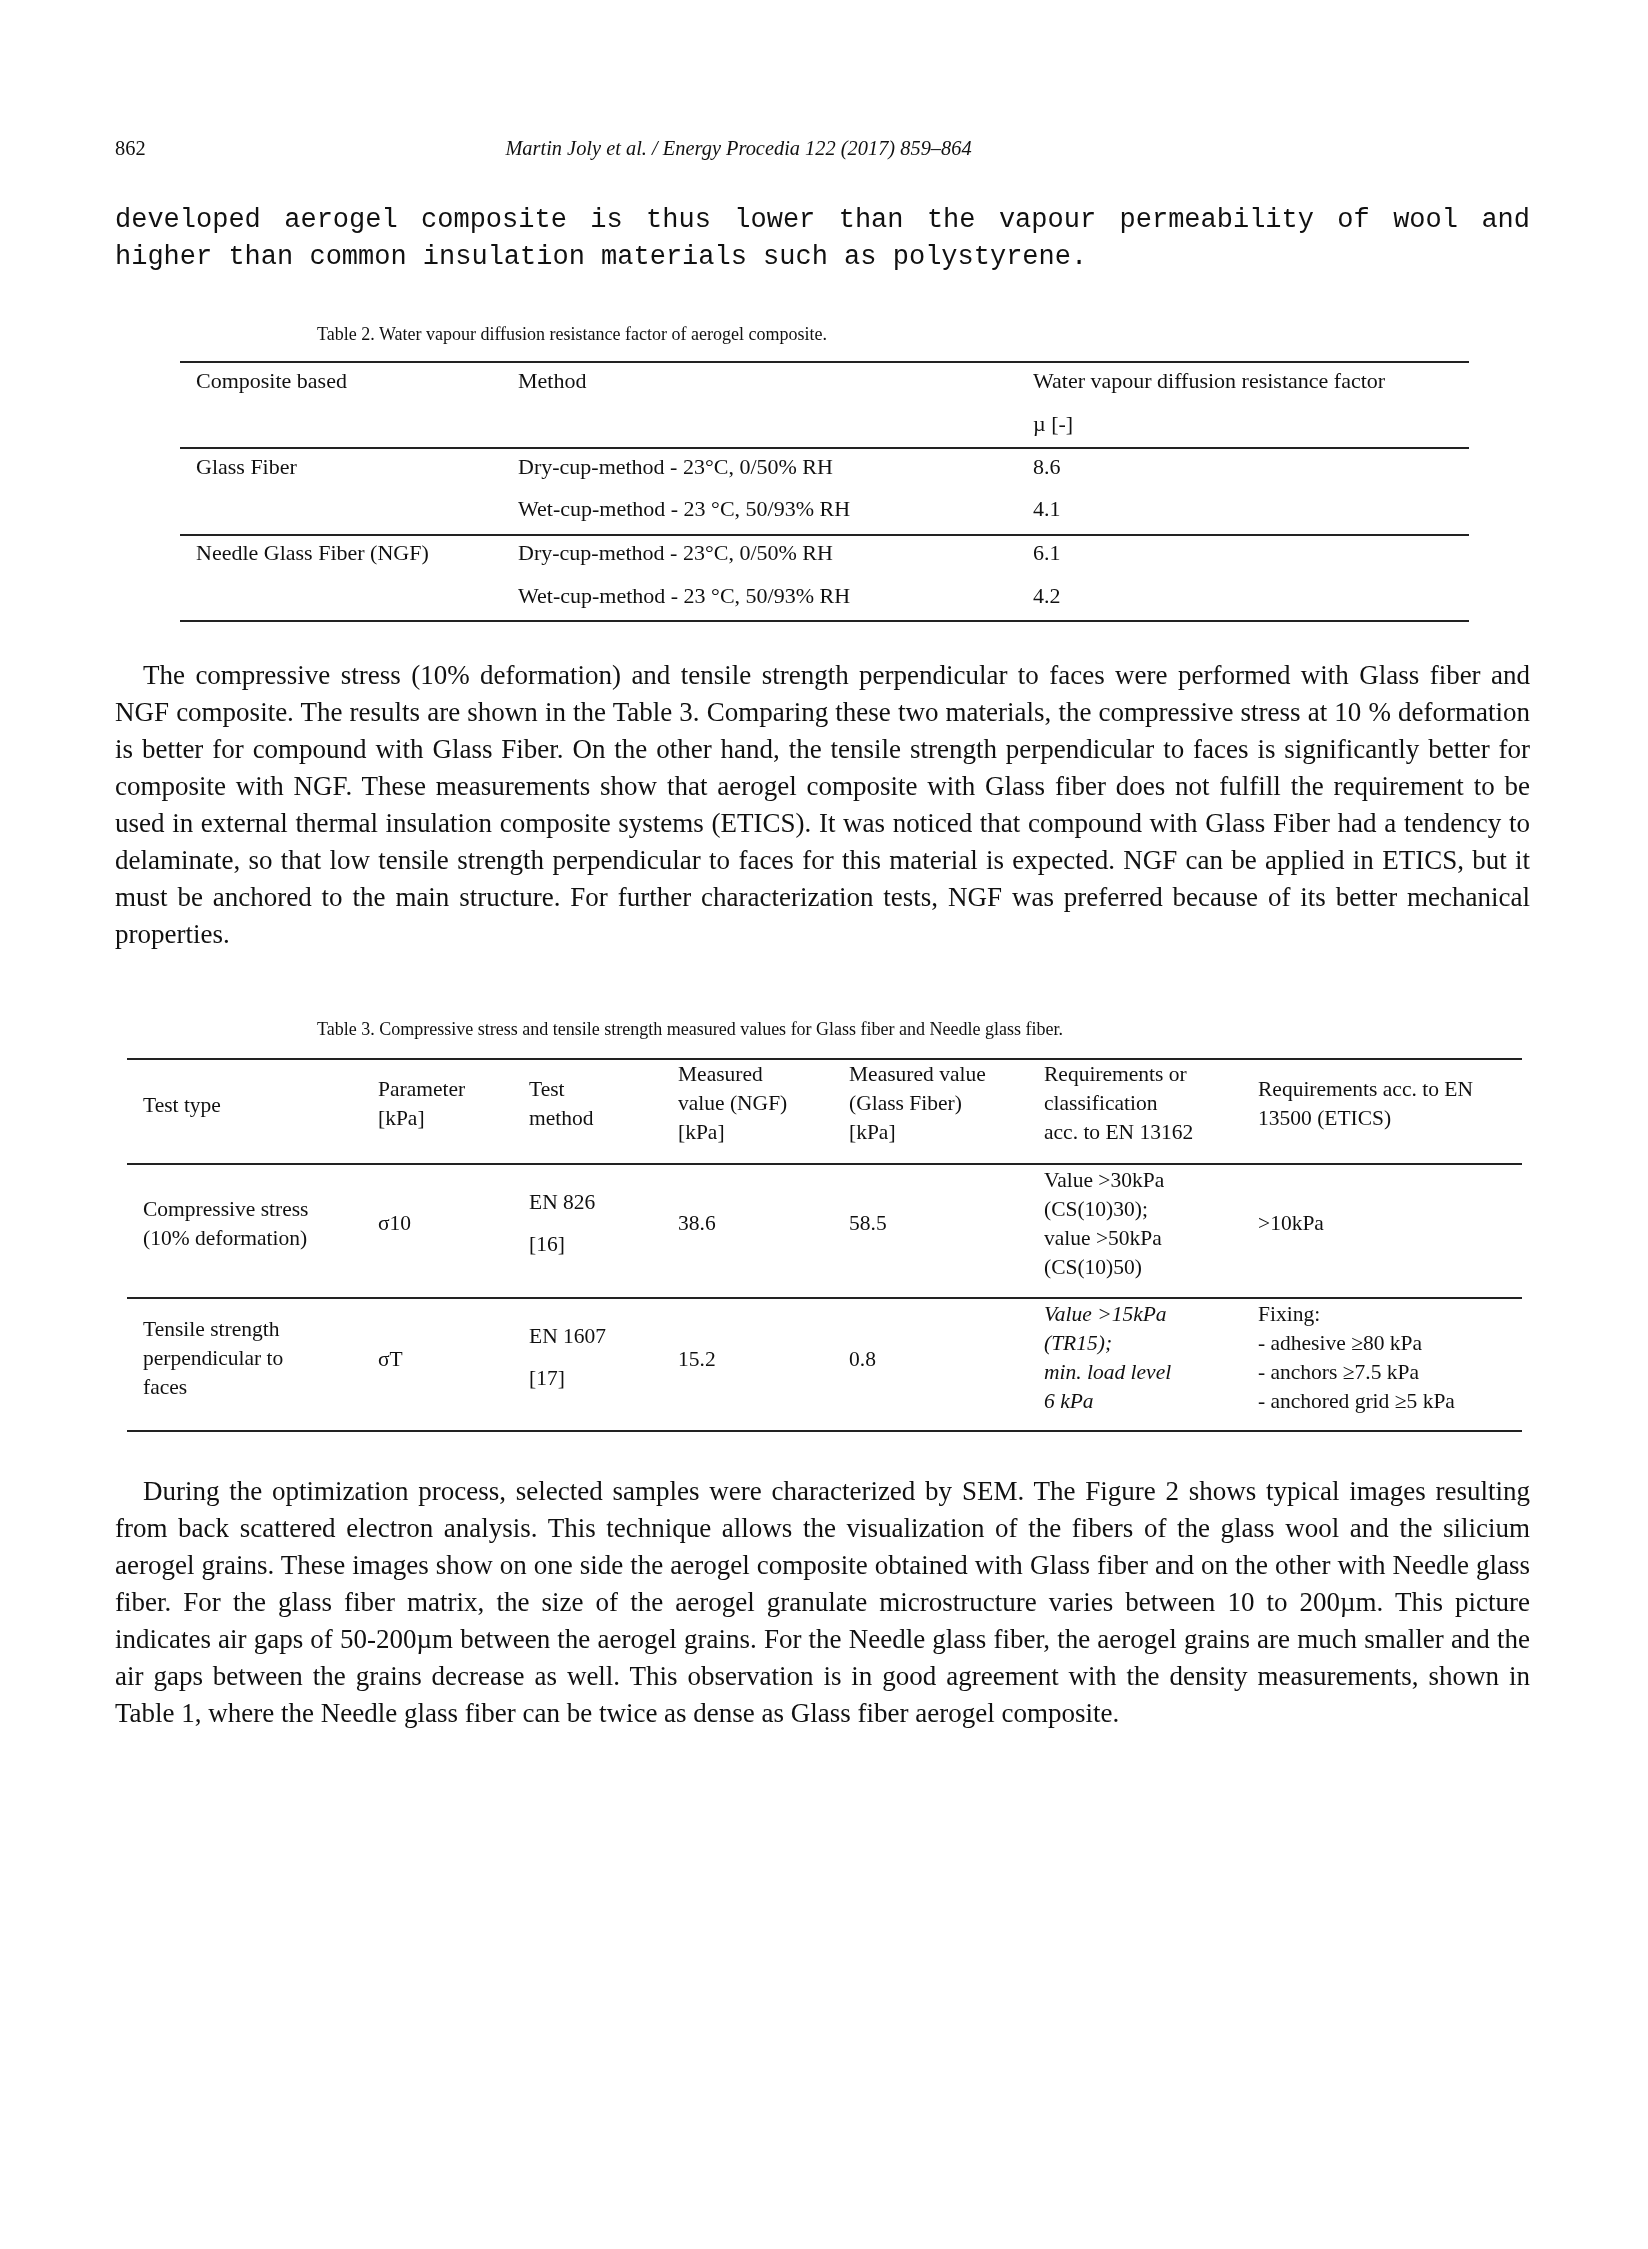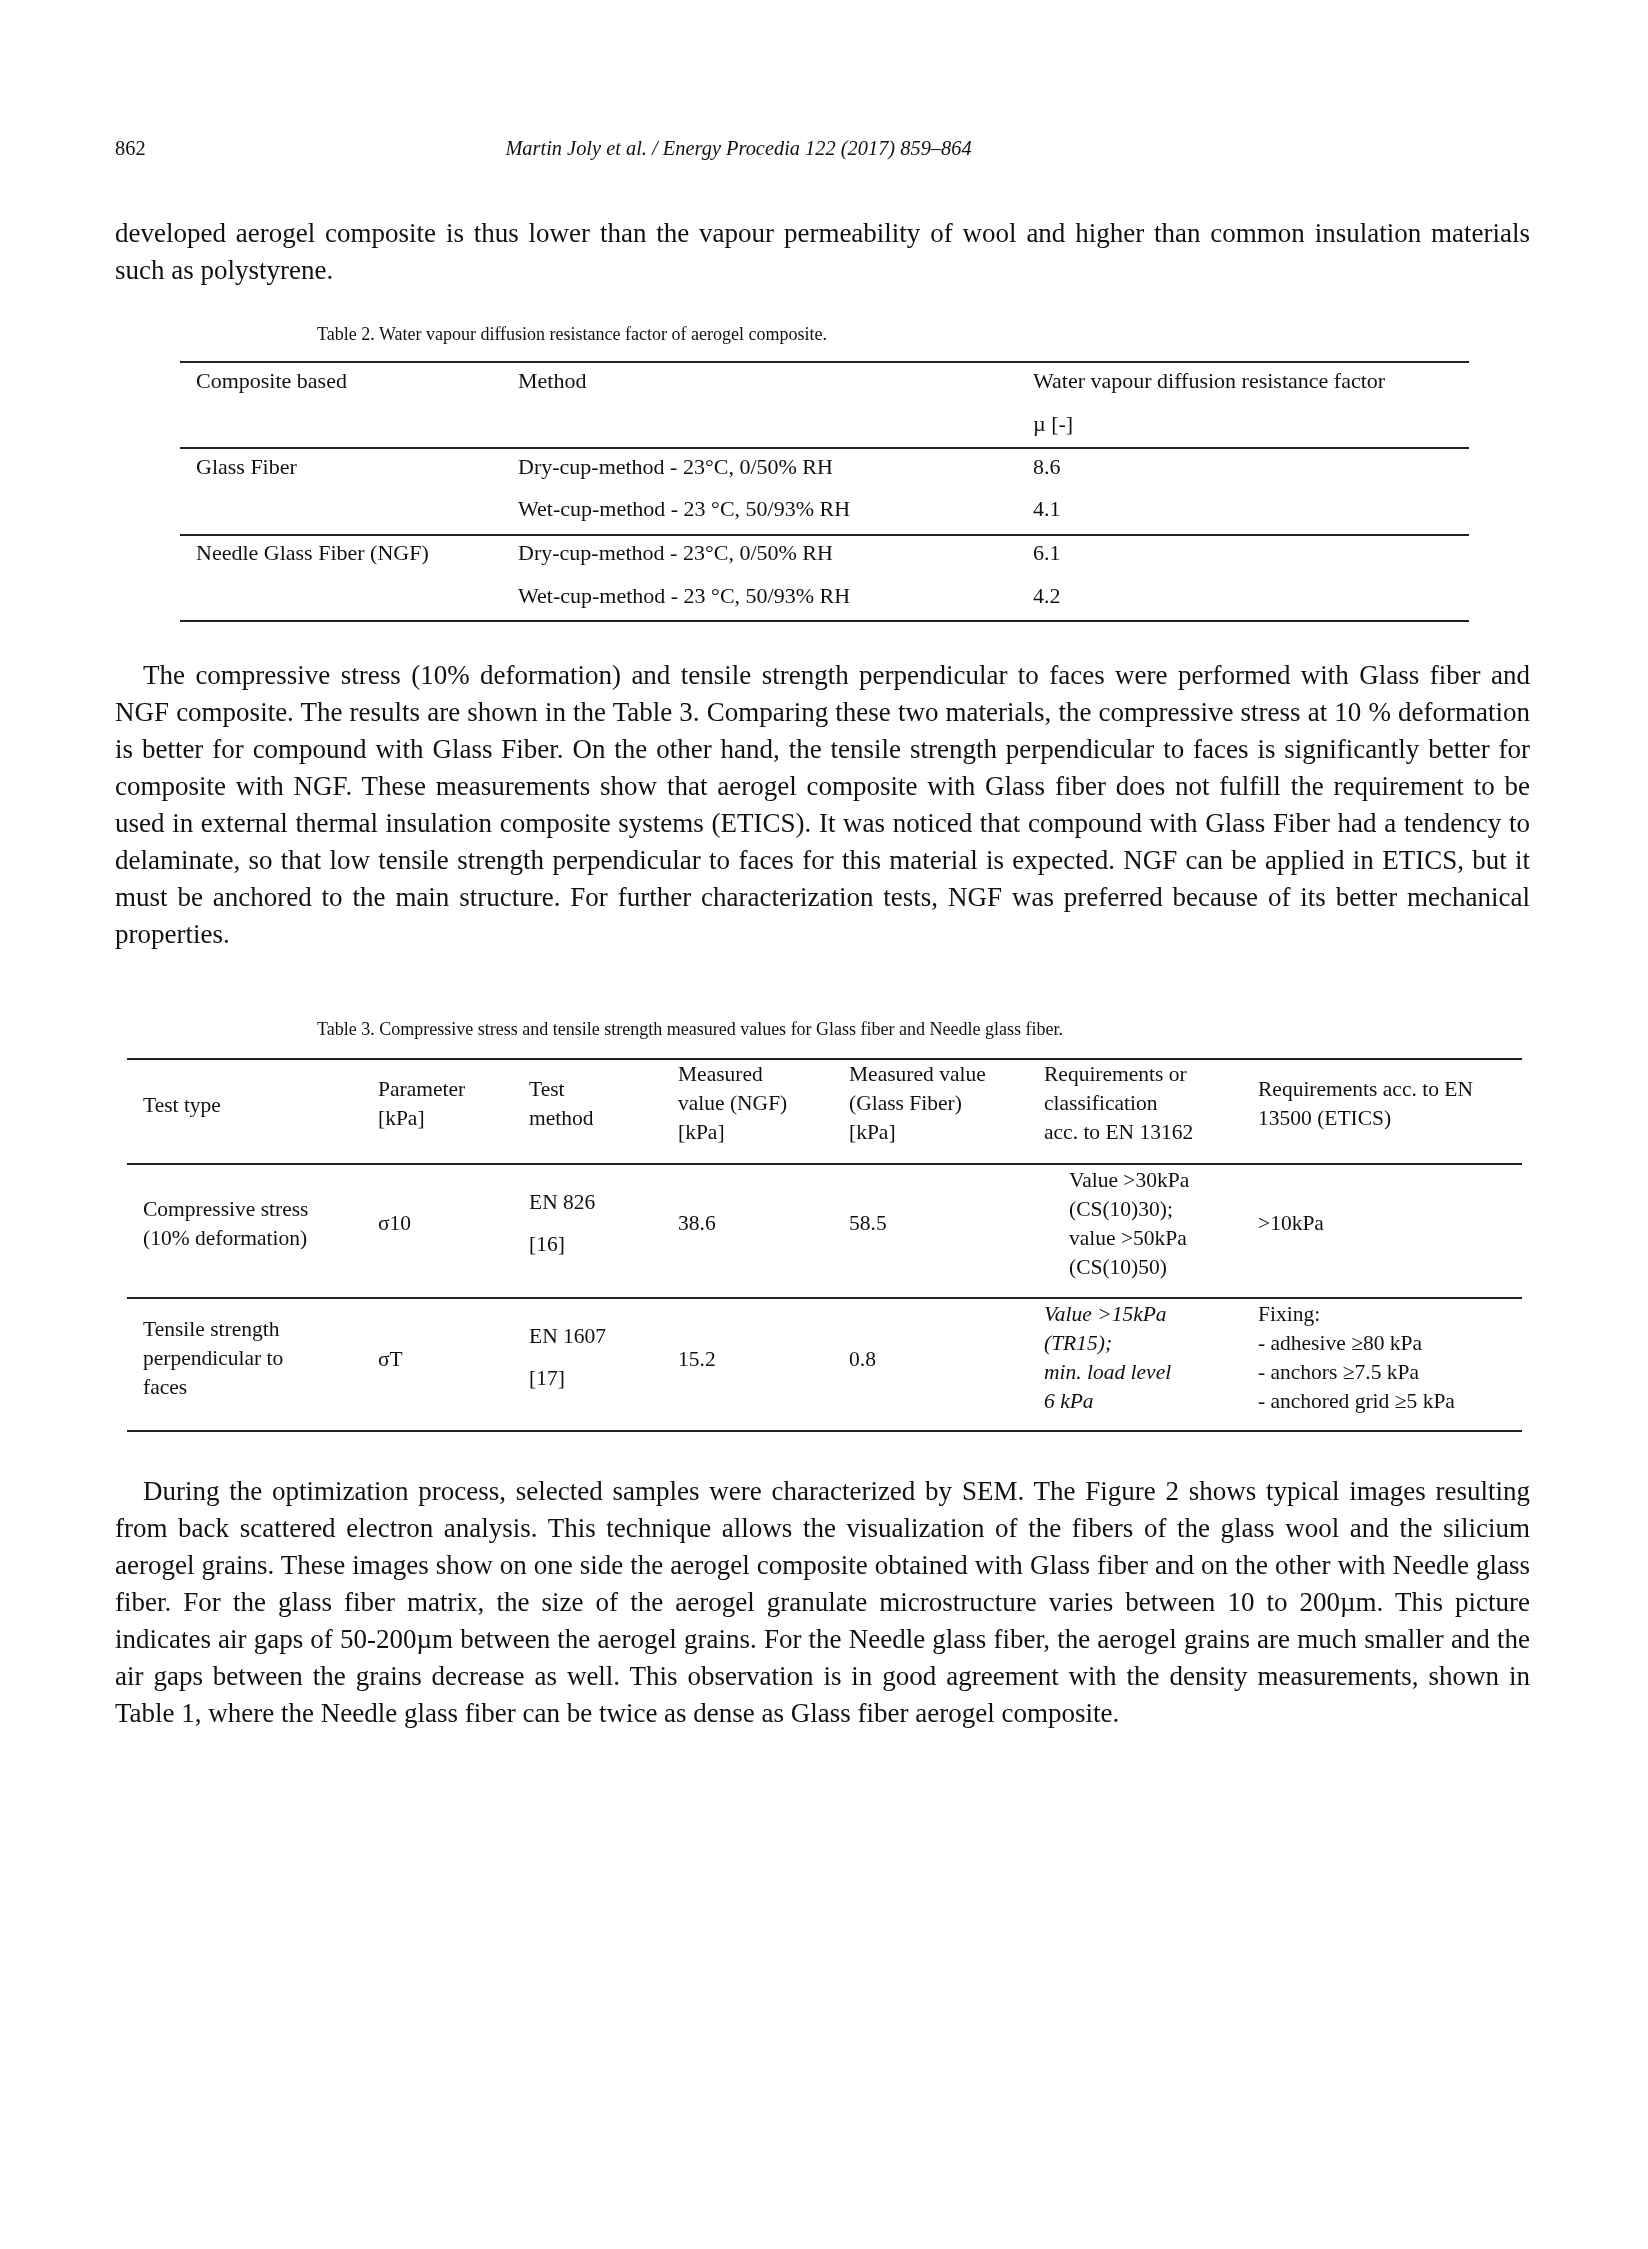--- a/index.html
+++ b/index.html
@@ -14,21 +14,21 @@
   .rule { position:absolute; height:1.5px; background:#222; }
   .cell { position:absolute; font-size:22px; line-height:29px; white-space:nowrap; }
   .t3 { font-size:21.5px; line-height:29px; }
 </style>
 </head>
 <body>
 
 <div class="abs pagenum">862</div>
 <div class="abs running">Martin Joly et al. / Energy Procedia 122 (2017) 859–864</div>
 
-<p class="abs para" style="top:215px;">developed aerogel composite is thus lower than the vapour permeability of wool and higher than common insulation materials such as polystyrene.</p>
+<p class="abs para" style="top:202px;font-family:Liberation Mono, monospace;">developed aerogel composite is thus lower than the vapour permeability of wool and higher than common insulation materials such as polystyrene.</p>
 
 <div class="abs caption" style="left:317px; top:324px;">Table 2. Water vapour diffusion resistance factor of aerogel composite.</div>
 <div>
   <div class="rule" style="left:180px; width:1289px; top:361px;"></div>
   <div class="cell" style="left:196px; top:366px;">Composite based</div>
   <div class="cell" style="left:518px; top:366px;">Method</div>
   <div class="cell" style="left:1033px; top:366px;text-align:right;">Water vapour diffusion resistance factor</div>
   <div class="cell" style="left:1033px; top:409px;">µ [-]</div>
   <div class="rule" style="left:180px; width:1289px; top:447px;"></div>
 
@@ -92,21 +92,21 @@
       <div>Compressive stress</div>
       <div>(10% deformation)</div>
     </div>
   <div class="cell t3" style="left:378px; top:1209px;">σ10</div>
   <div class="cell t3" style="left:529px; top:1188px;">
       <div style="margin-bottom:13px;">EN 826</div>
       <div>[16]</div>
     </div>
   <div class="cell t3" style="left:678px; top:1209px;">38.6</div>
   <div class="cell t3" style="left:849px; top:1209px;">58.5</div>
-  <div class="cell t3" style="left:1044px; top:1166px;margin-left:25px;">
+  <div class="cell t3" style="left:1044px; top:1166px;">
       <div>Value &gt;30kPa</div>
       <div>(CS(10)30);</div>
       <div>value &gt;50kPa</div>
       <div>(CS(10)50)</div>
     </div>
   <div class="cell t3" style="left:1258px; top:1209px;">
       <div>&gt;10kPa</div>
     </div>
 
   <div class="rule" style="left:127px; width:1395px; top:1297px;"></div>

